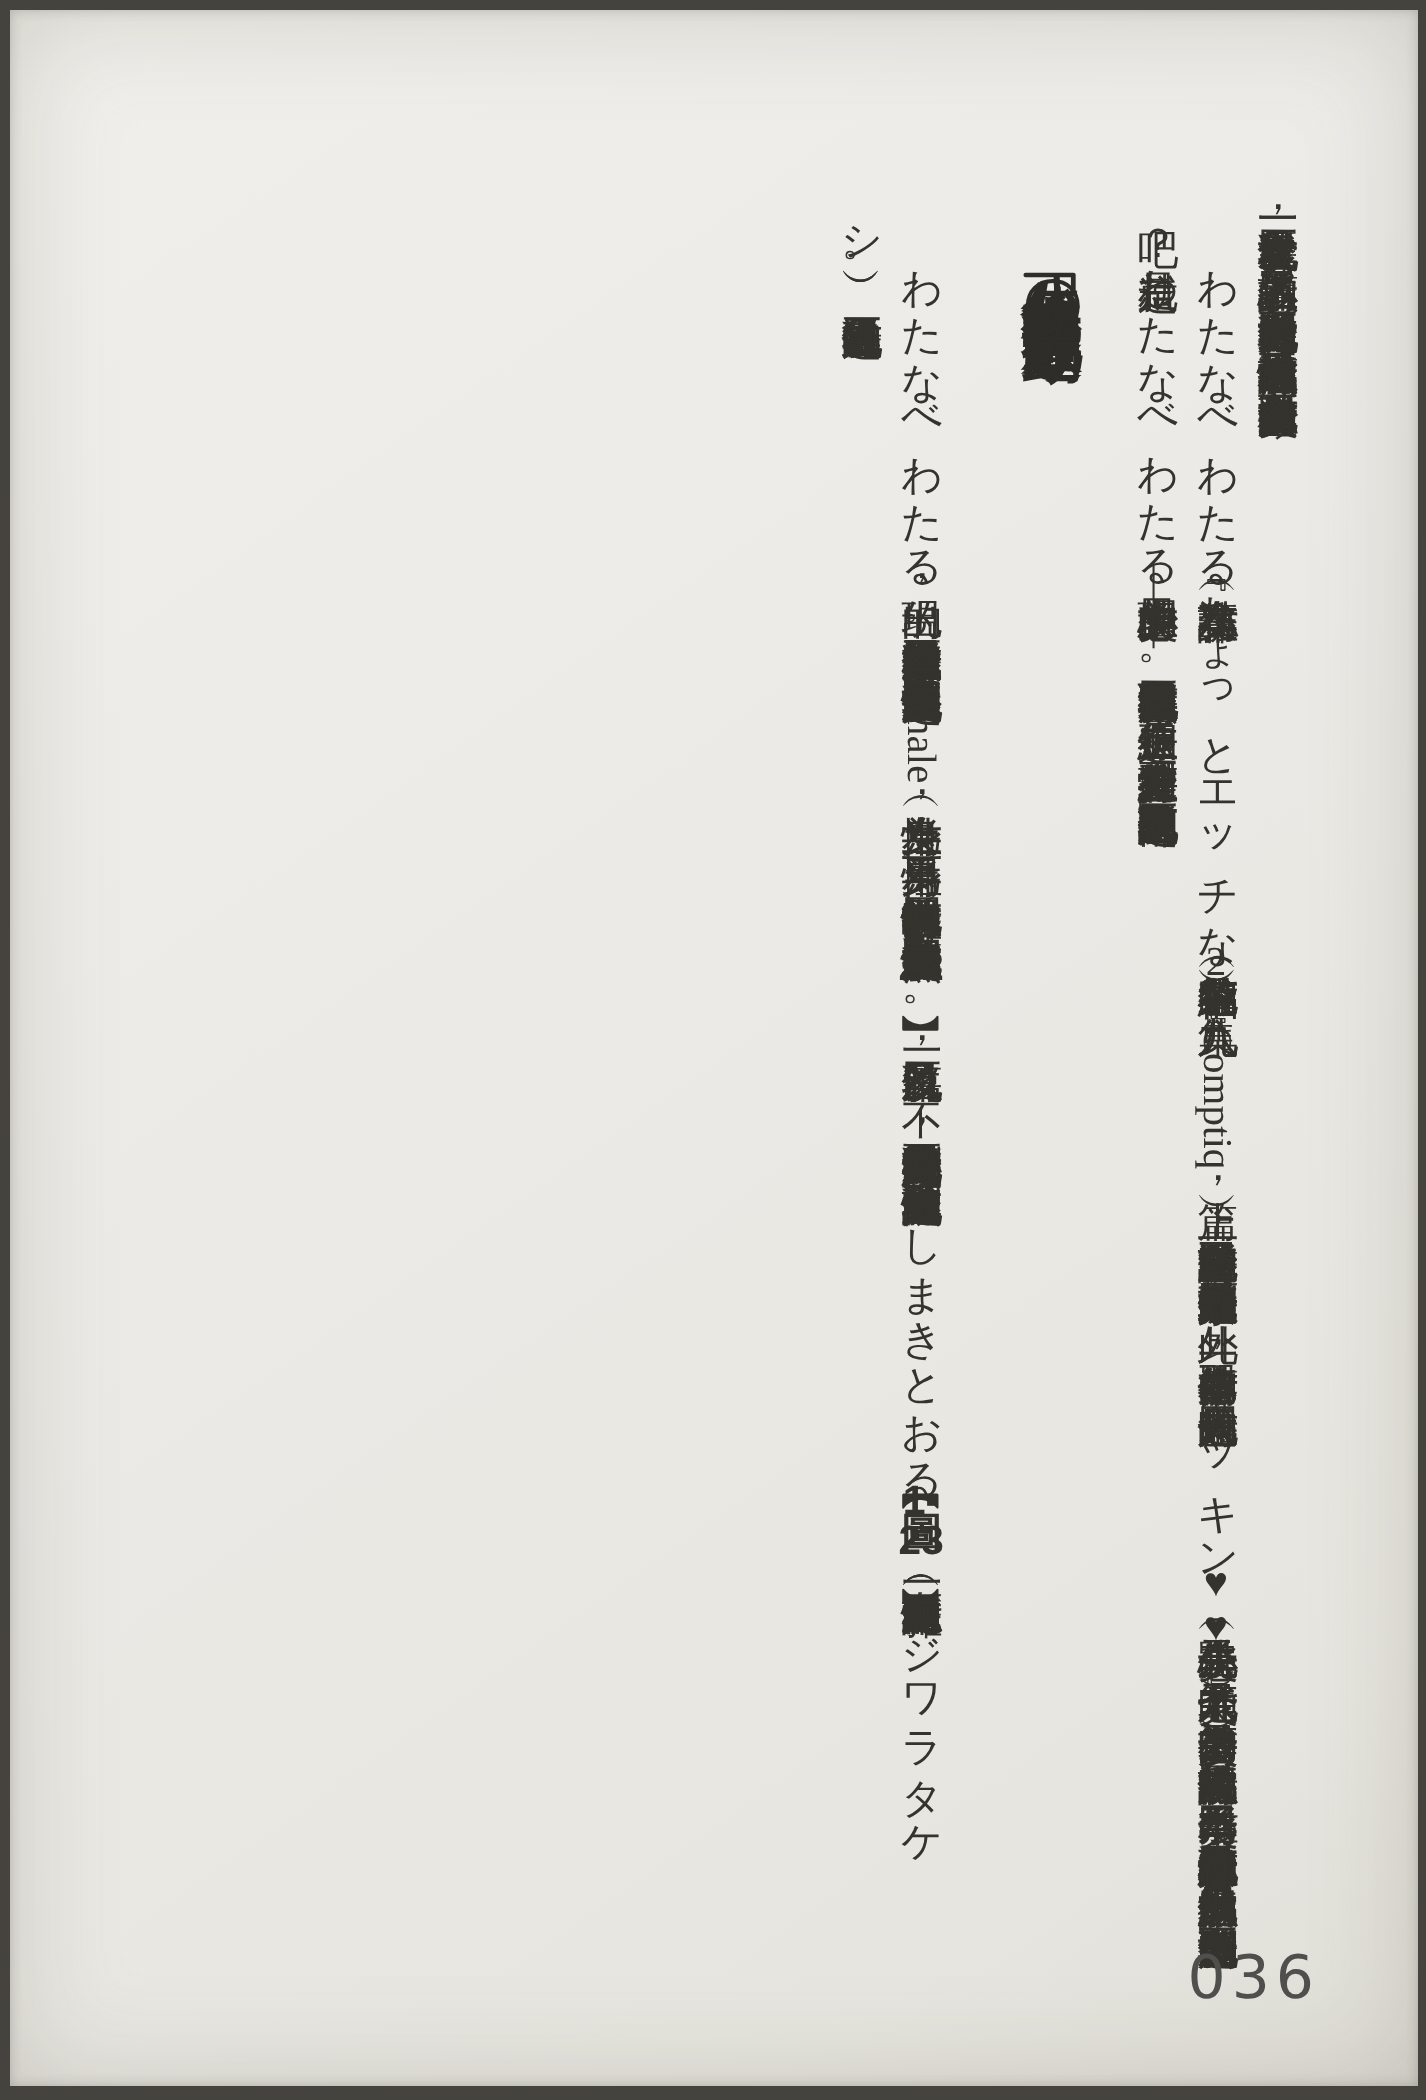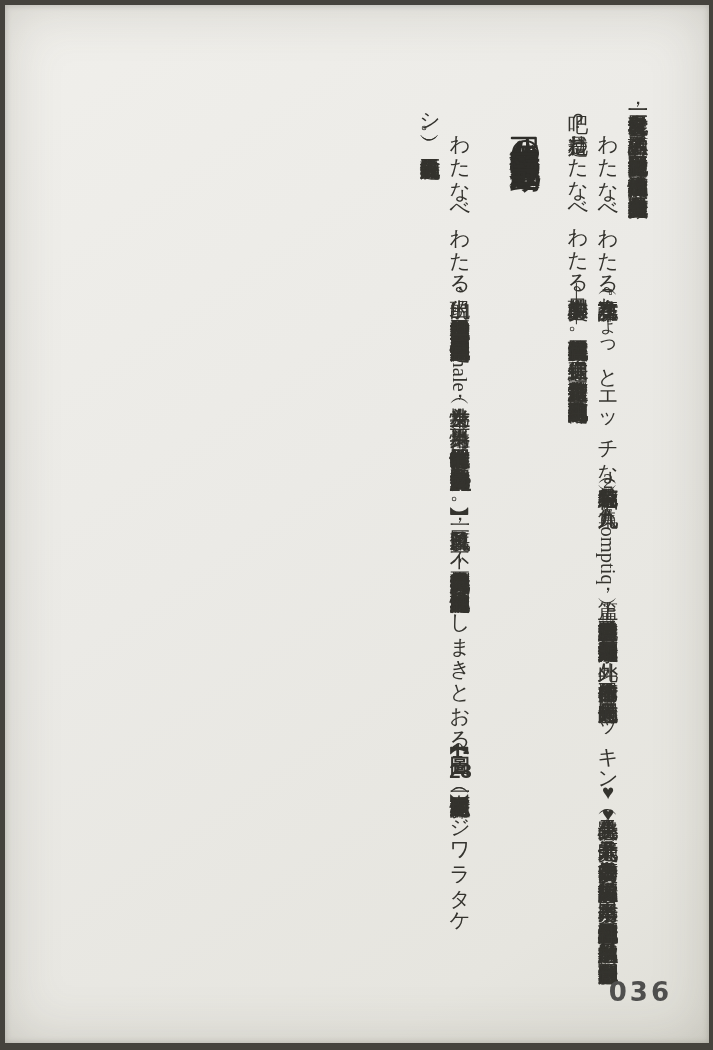--- a/index.html
+++ b/index.html
@@ -56,25 +56,25 @@
   .tcy {
     text-combine-upright: all;  
   }
   .bold {
     font-weight: 700;
     font-family: "Liberation Sans", "DejaVu Sans", sans-serif;
   }
   .bold.tcy { font-weight: 700; }
   .page-number {
     position: absolute;
-    right: 37px;
+    right: 49px;
     bottom: 36px;
     font-family: "DejaVu Sans", "Liberation Sans", sans-serif;
-    font-weight: 700;
-    font-size: 26px;
+    font-weight: 400;
+    font-size: 30px;
     letter-spacing: 3px;
     color: #4f4f4e;
   }
 </style>
 </head>
 <body>
 
 <div class="paper">
 
   <div class="page-text">

